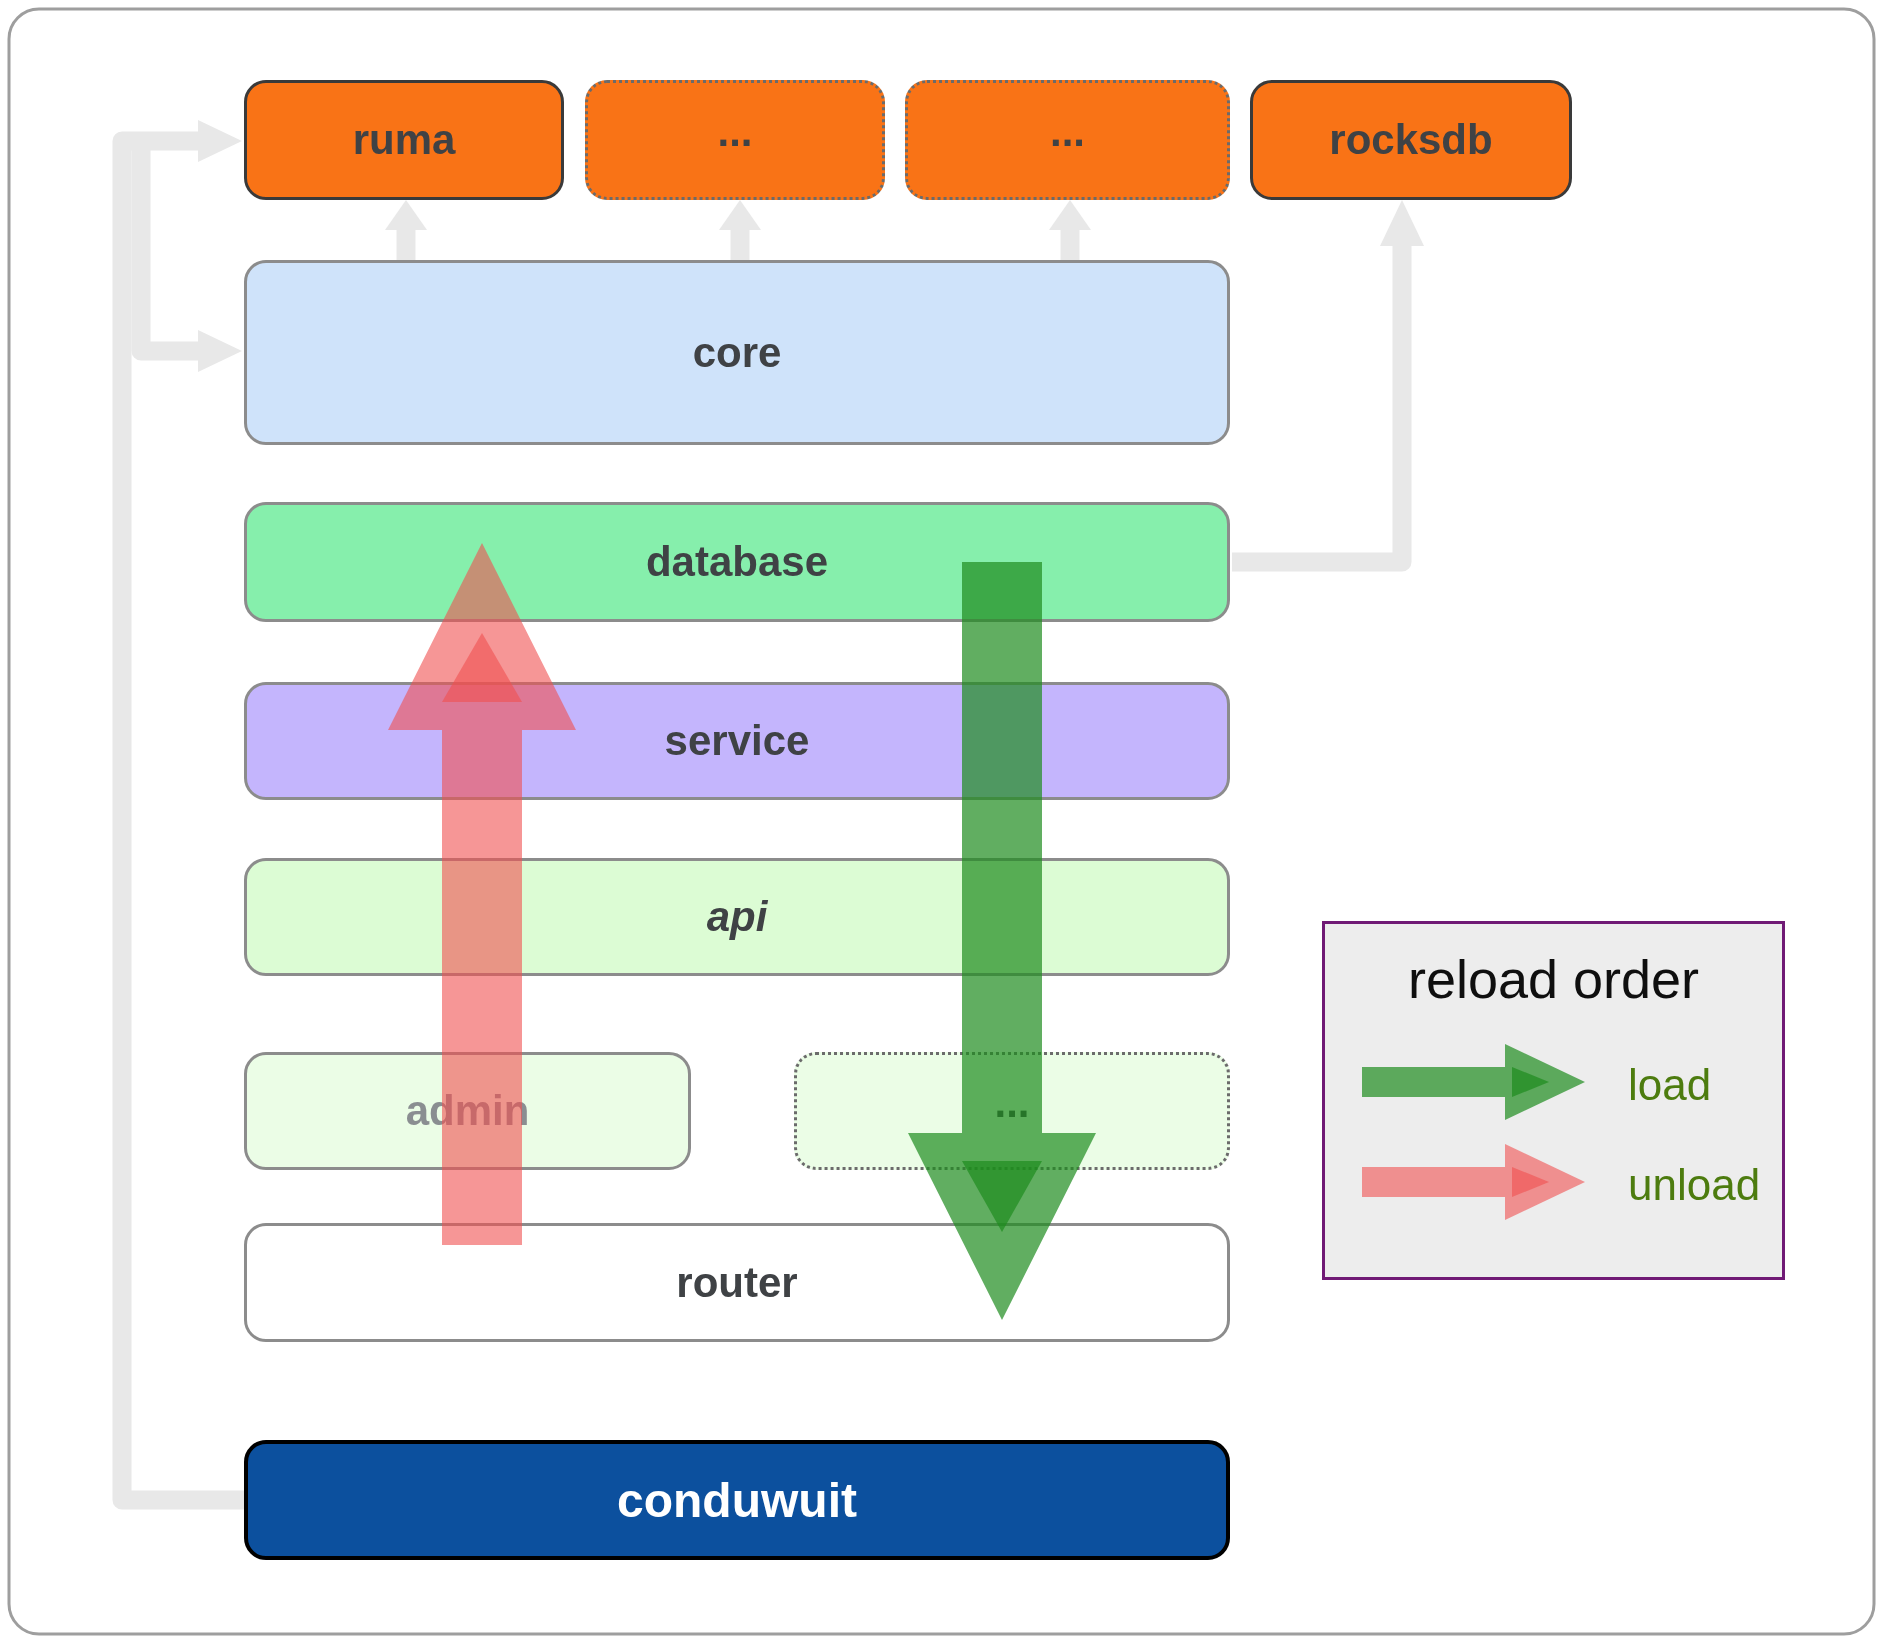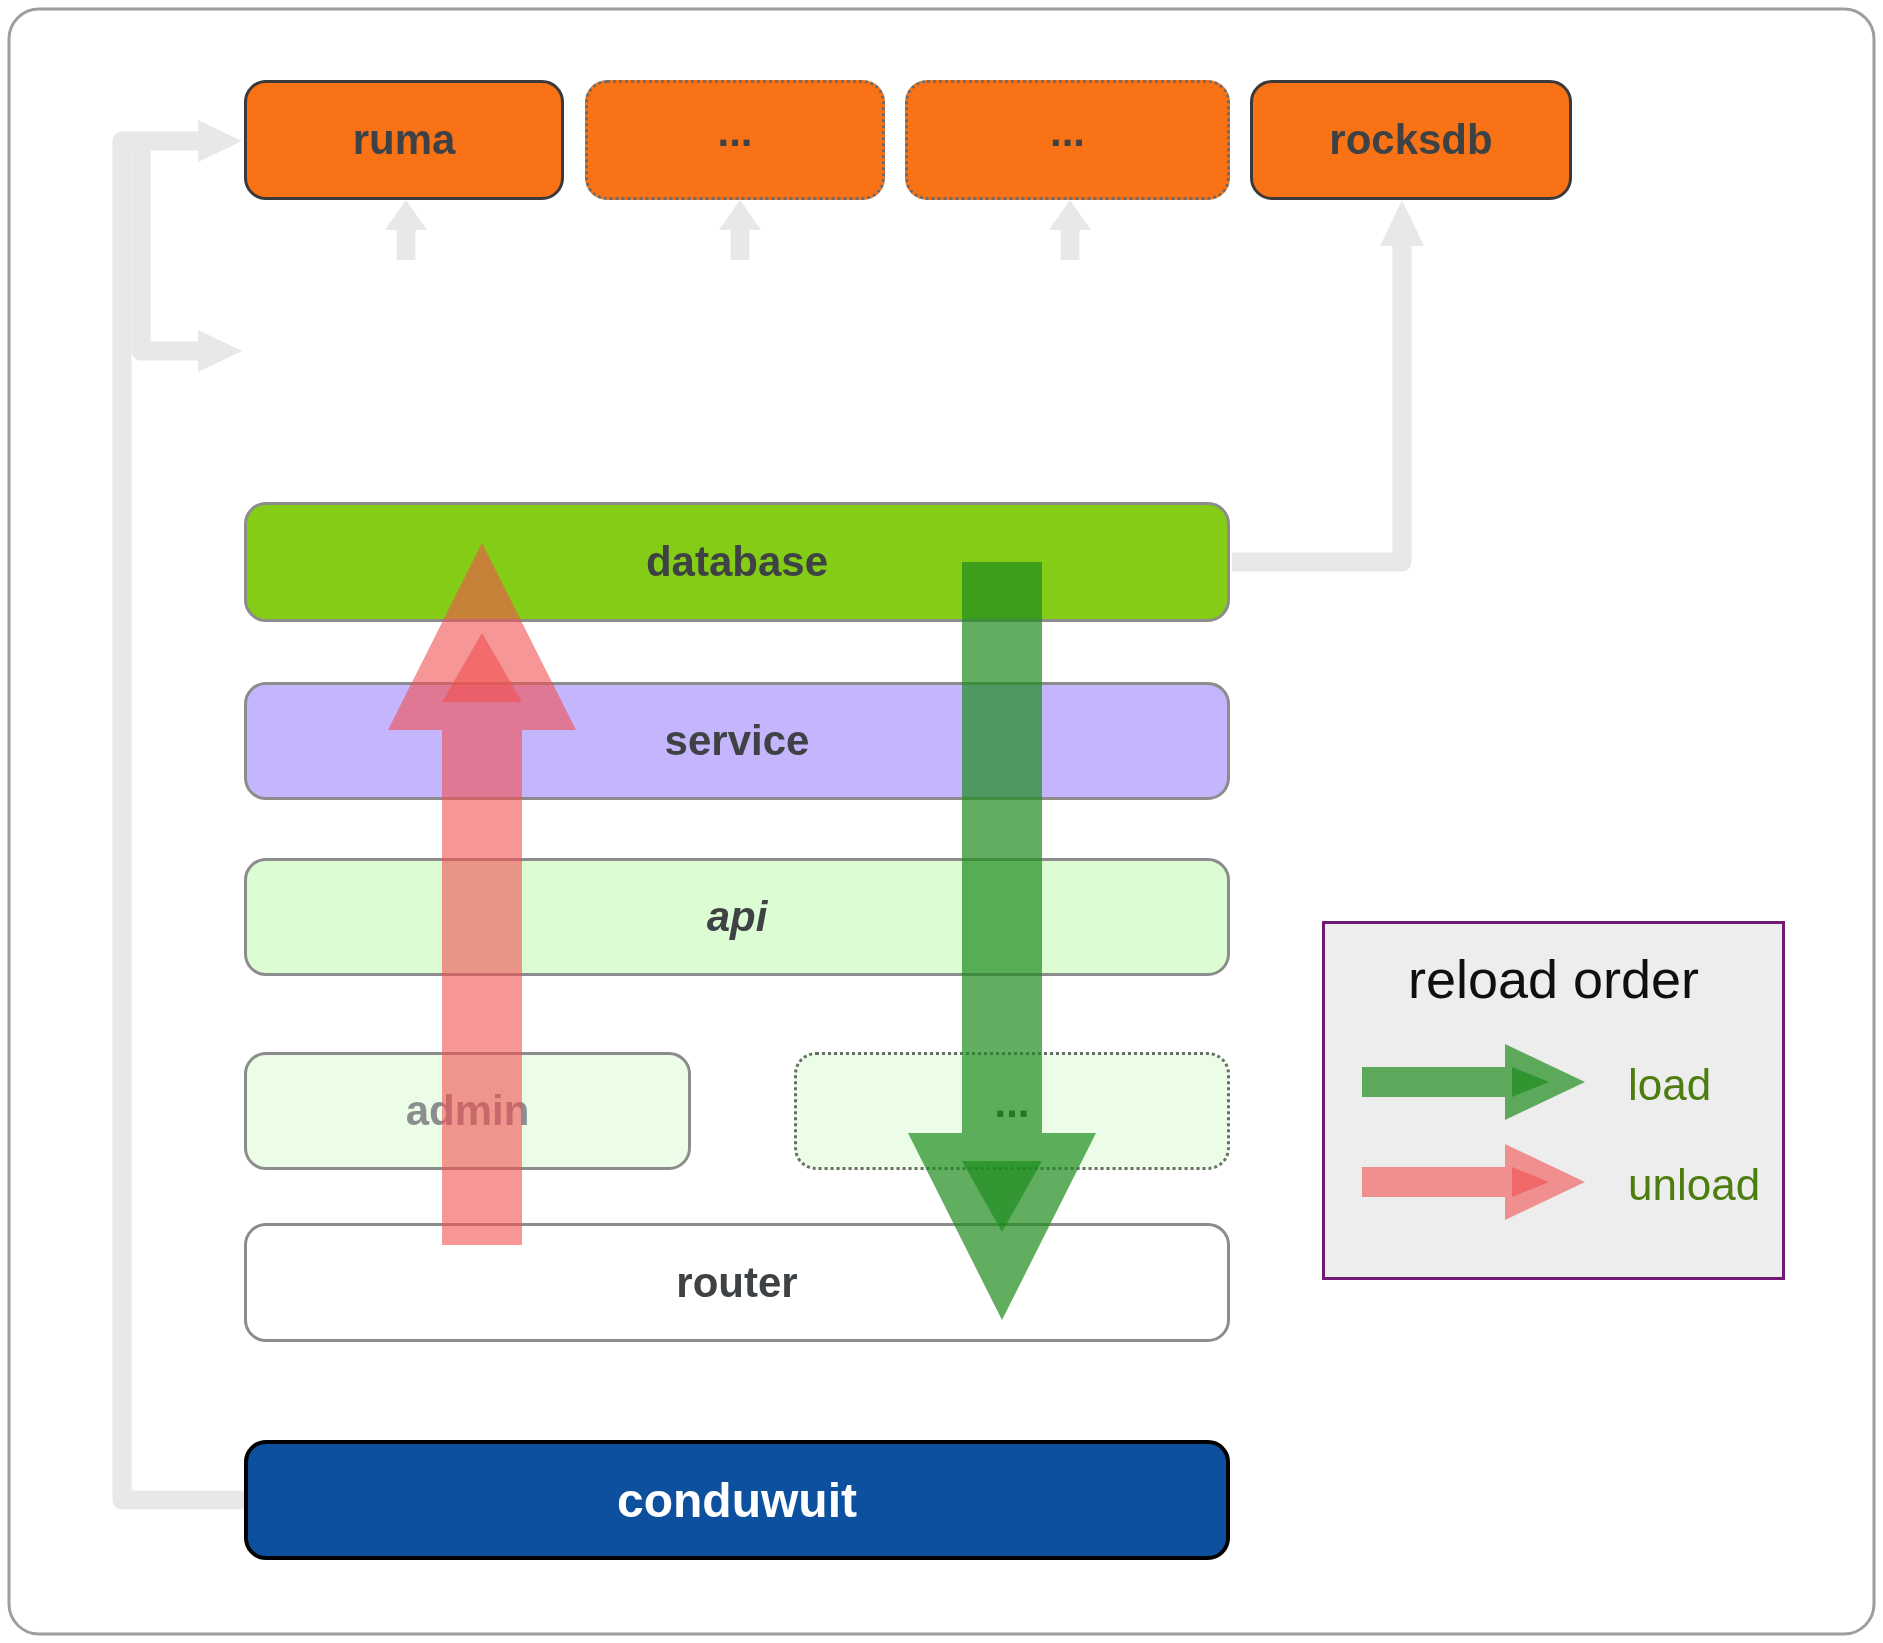--- a/index.html
+++ b/index.html
@@ -18,21 +18,21 @@
     border-radius:22px;
     font-size:42px;font-weight:600;color:#3f4245;
     z-index:2;
   }
   .b-dark   {border:3px solid #3a3a3a;}
   .b-gray   {border:3px solid #8c8c8c;}
   .b-dotted {border:3px dotted #6b6b6b;}
   .b-black  {border:4px solid #000000;}
   .fill-peach {background:#f97316;}
   .fill-blue  {background:#cfe3fa;}
-  .fill-green1{background:#84cc16;}
+  .fill-green1{background:#86efac;}
   .fill-green2{background:#c4b5fd;}
   .fill-green3{background:#dcfcd4;font-style:italic;}
   .fill-green4{background:#ebfde6;}
   .fill-white {background:#ffffff;}
   .fill-navy  {background:#0c509e;}
   .box.navy{color:#ffffff;font-weight:700;font-size:48px;}
   .box .muted{color:#8a8e91;}
   .ellipsis-label{transform:translateY(-8px);font-weight:700;}
   .legend{
     position:absolute;left:1322px;top:921px;width:463px;height:359px;
@@ -84,20 +84,23 @@
   <div class="box fill-peach b-dotted" style="left:585px;top:80px;width:300px;height:120px">
     <span class="ellipsis-label">...</span>
   </div>
   <div class="box fill-peach b-dotted" style="left:905px;top:80px;width:325px;height:120px">
     <span class="ellipsis-label">...</span>
   </div>
   <div class="box fill-peach b-dark" style="left:1250px;top:80px;width:322px;height:120px">
     <span>rocksdb</span>
   </div>
 
+  <div class="box fill-blue b-gray" style="left:244px;top:260px;width:986px;height:185px">
+    <span>core</span>
+  </div>
 
   <div class="box fill-green1 b-gray" style="left:244px;top:502px;width:986px;height:120px">
     <span>database</span>
   </div>
 
   <div class="box fill-green2 b-gray" style="left:244px;top:682px;width:986px;height:118px">
     <span>service</span>
   </div>
 
   <div class="box fill-green3 b-gray" style="left:244px;top:858px;width:986px;height:118px">

